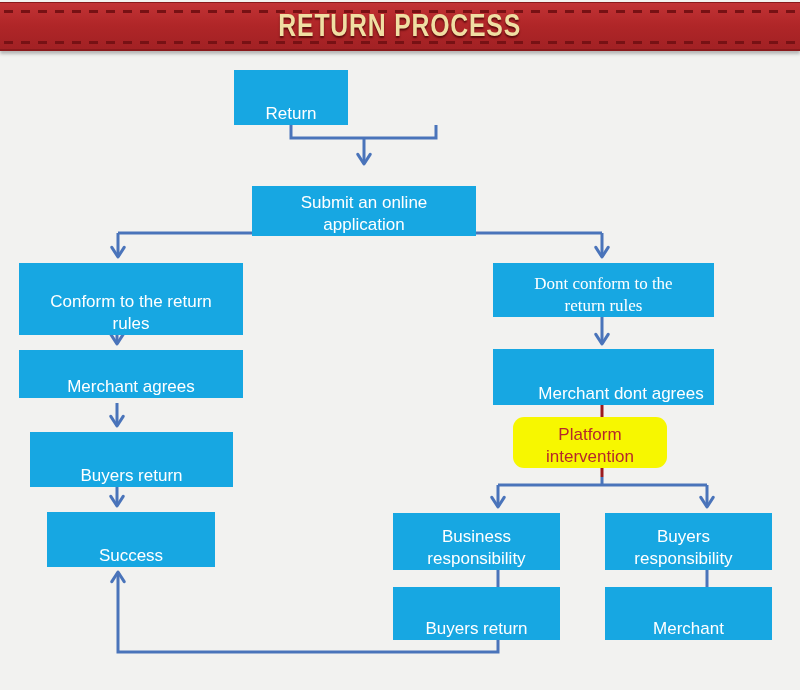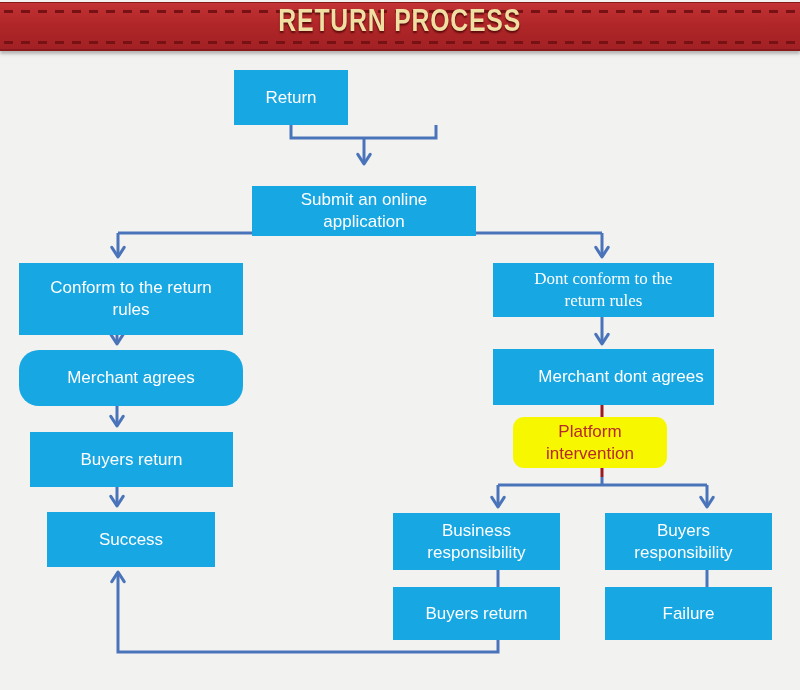--- a/index.html
+++ b/index.html
@@ -29,21 +29,21 @@
   
   .banner{
     position:absolute;
     left:0; right:0; top:2px;
     height:46px;
     background:linear-gradient(180deg,#c23335 0%,#b02628 48%,#a22124 100%);
     border-top:1px solid #8a191b;
     border-bottom:2px solid #8a191b;
     box-shadow:0 3px 3px rgba(110,110,110,.45);
     display:flex;
-    align-items:flex-start;
+    align-items:center;
     justify-content:center;
   }
   .banner::before,.banner::after{
     content:"";
     position:absolute;
     left:4px; right:4px;
     height:3px;
     background-image:repeating-linear-gradient(90deg,
       var(--banner_stitch,#771114) 0 9px, rgba(0,0,0,0) 9px 17px);
   }
@@ -79,39 +79,39 @@
     stroke-width:2.2;
     stroke-linecap:round;
     stroke-linejoin:round;
   }
   
   .node{
     position:absolute;
     background:var(--node_fill,#17a7e2);
     color:var(--node_text,#ffffff);
     display:flex;
-    align-items:center;
+    align-items:flex-end;
     justify-content:center;
     text-align:center;
     font-size:17px;
     line-height:22px;
     padding:0 4px;
     box-sizing:border-box;
   }
   .node--padlg{padding:0 30px;}
   .node--highlight{
     background:var(--highlight_fill,#f7f700);
     color:var(--highlight_text,#b5292b);
     border-radius:11px;
   }
   .n-return      {left:234px; top:70px;  width:114px; height:55px;}
   .n-exchanges   {left:378px; top:70px;  width:115px; height:55px;}
   .n-submit      {left:252px; top:170px; width:224px; height:50px;margin-top:16px;}
   .n-conform     {left:19px;  top:263px; width:224px; height:72px;}
-  .n-magree      {left:19px;  top:350px; width:224px; height:56px;border-radius:20px;}
+  .n-magree      {left:19px;  top:350px; width:224px; height:48px;}
   .n-breturn-l   {left:30px;  top:432px; width:203px; height:55px;}
   .n-success     {left:47px;  top:512px; width:168px; height:55px;}
   .n-dontconform {left:493px; top:263px; width:221px; height:54px;font-family:Liberation Serif, serif;}
   .n-mdont       {left:493px; top:349px; width:221px; height:56px;padding-left:39px;}
   .n-platform    {left:513px; top:417px; width:154px; height:51px;}
   .n-bizresp     {left:393px; top:513px; width:167px; height:57px;}
   .n-buyresp     {left:605px; top:513px; width:167px; height:57px;padding-left:20px;}
   .n-breturn-r   {left:393px; top:587px; width:167px; height:53px;}
   .n-failure     {left:605px; top:587px; width:167px; height:53px;}
 </style>
@@ -186,16 +186,16 @@
   <div class="node n-bizresp node--padlg">
     <span>Business responsibility</span>
   </div>
   <div class="node n-buyresp node--padlg">
     <span>Buyers responsibility</span>
   </div>
   <div class="node n-breturn-r">
     <span>Buyers return</span>
   </div>
   <div class="node n-failure">
-    <span>Failure</span>
+    <span>Merchant</span>
   </div>
 
 </div>
 
 </body></html>

